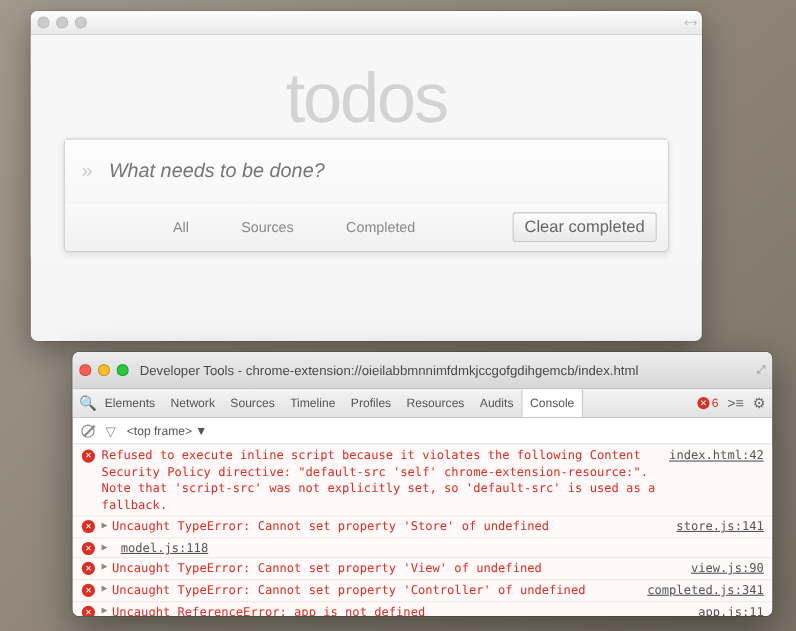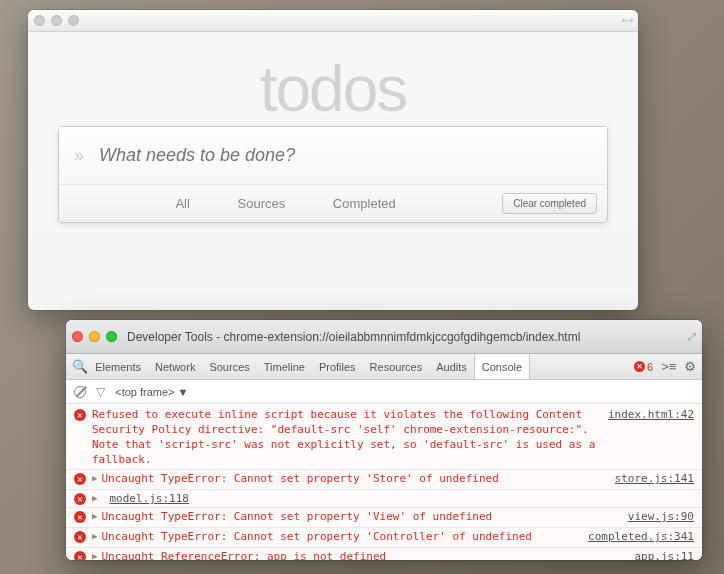--- a/index.html
+++ b/index.html
@@ -74,21 +74,21 @@
   background: linear-gradient(#fafafa,#f0f0f0);
   border-radius: 0 0 4px 4px;
 }
 .filters { flex:1; text-align:center; }
 .filters span { margin: 0 22px; cursor:pointer; color:#888; }
 .clear-btn {
   background: linear-gradient(#fcfcfc,#e9e9e9);
   border:1px solid #c8c8c8;
   border-radius:3px;
   padding:4px 10px;
-  font-size:10px; color:#666;
+  font-size:15px; color:#666;
   cursor:pointer;
   box-shadow: 0 1px 0 #fff inset;
 }
 
 .devtools {
   position:absolute;
   left: 66px; top: 320px;
   width: 636px; height: 240px;
   background: #fff;
   border-radius: 6px;

